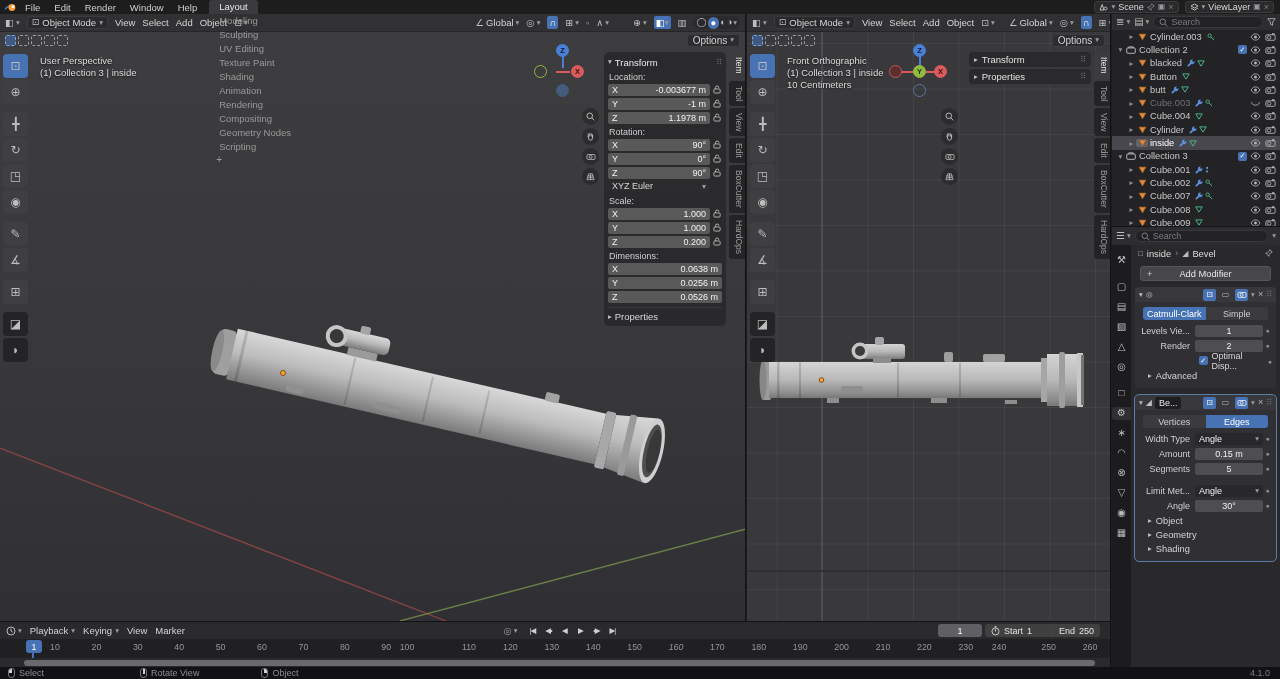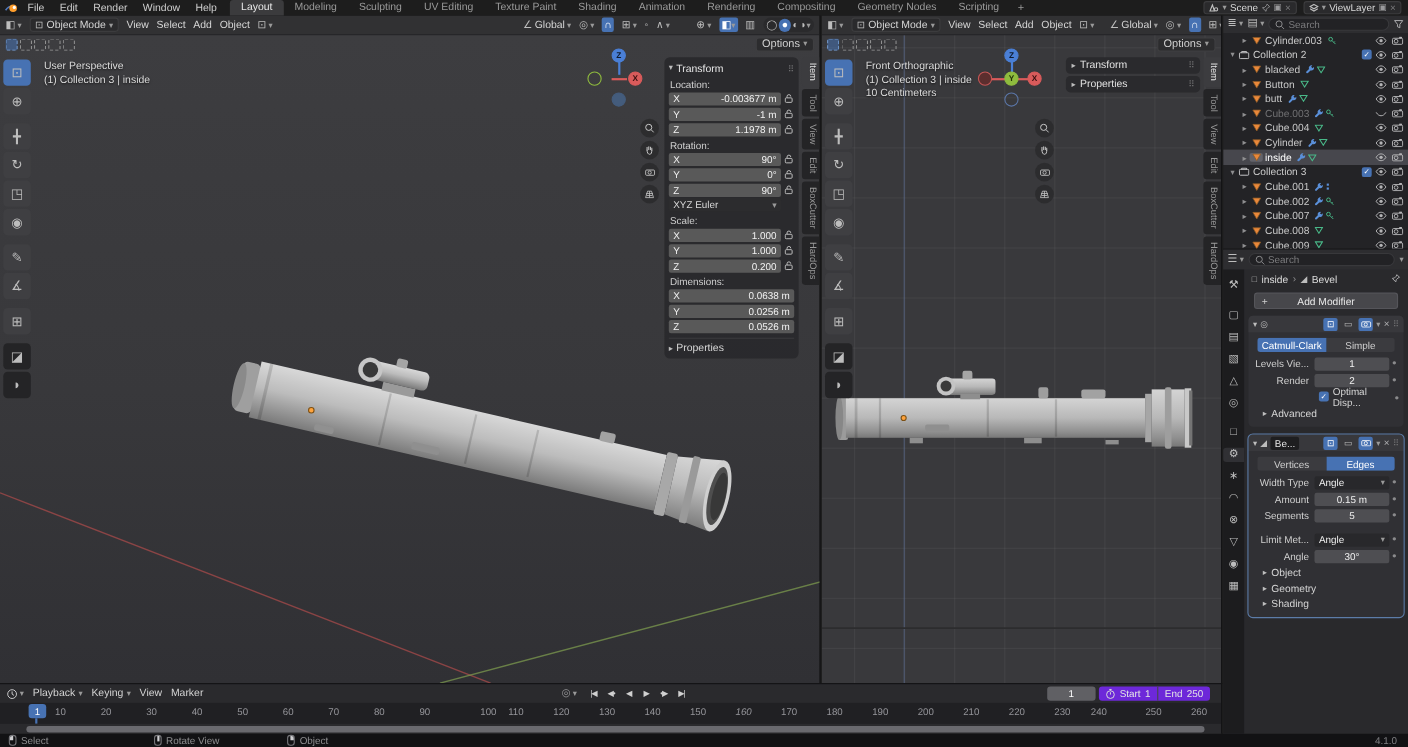--- a/index.html
+++ b/index.html
@@ -5,21 +5,21 @@
   html,body{margin:0;padding:0;width:1280px;height:679px;overflow:hidden;background:#1d1d1d;
     font-family:"Liberation Sans","DejaVu Sans",sans-serif;-webkit-font-smoothing:antialiased;}
   #app{position:relative;width:1280px;height:679px;font-size:10px;color:#d6d6d6;}
   #app *{box-sizing:border-box;}
   section,header,footer{position:absolute;}
 
   
   #topbar{left:0;top:0;width:1280px;height:14px;background:#1d1d1d;display:flex;align-items:center;z-index:30;}
   #tb-left{display:flex;align-items:center;gap:2px;padding:0 6px 0 4px;}
   .tb-menu{padding:0 6px;color:#cfcfcf;font-size:9.5px;cursor:default;}
-  #tb-tabs{display:flex;align-items:center;height:14px;}
+  #tb-tabs{display:flex;align-items:flex-start;height:14px;flex-direction:column;}
   .ws-tab{padding:0 10px;height:14px;line-height:14px;font-size:9.5px;color:#9a9a9a;border-radius:3px 3px 0 0;}
   .ws-tab.active{background:#3b3b3d;color:#e8e8e8;}
   .ws-add{padding:0 7px;color:#9a9a9a;}
   #tb-right{margin-left:auto;display:flex;align-items:center;gap:6px;padding-right:6px;}
   .tb-field{display:flex;align-items:center;gap:3px;background:#2a2a2c;border:1px solid #3c3c3e;border-radius:3px;height:12px;padding:0 4px;font-size:9px;color:#d8d8d8;}
 
   
   .viewport{overflow:hidden;}
   #vp-left{left:0;top:14px;width:746px;height:607px;border-right:1px solid #131315;}
   #vp-right{left:747px;top:14px;width:364px;height:607px;border-right:1px solid #131315;}
@@ -129,21 +129,21 @@
   .psec{display:flex;align-items:center;gap:4px;height:14px;padding-left:13px;color:#d4d4d4;font-size:9.3px;}
 
   
   #timeline{left:0;top:621px;width:1111px;height:46px;background:#2a2a2d;border-top:1px solid #131315;border-right:1px solid #131315;z-index:25;}
   #tl-hdr{height:17px;display:flex;align-items:center;gap:8px;padding:0 6px;font-size:9.5px;color:#d4d4d4;}
   .tl-menu{display:flex;align-items:center;gap:3px;}
   #tl-transport{display:flex;align-items:center;gap:2px;margin-left:auto;}
   .tbtn{min-width:14px;height:13px;display:flex;align-items:center;justify-content:center;color:#d0d0d0;font-size:7.5px;letter-spacing:-1px;}
   #tl-right{margin-left:auto;display:flex;align-items:center;gap:3px;padding-right:4px;}
   .tl-frame{width:44px;height:13px;background:#606064;border-radius:3px;display:flex;align-items:center;justify-content:center;color:#fff;font-size:9px;}
-  .tl-range{display:flex;align-items:center;height:13px;background:#6d28d9;border-radius:3px;overflow:hidden;font-size:9px;color:#e4e4e6;}
+  .tl-range{display:flex;align-items:center;height:13px;background:#404040;border-radius:3px;overflow:hidden;font-size:9px;color:#e4e4e6;gap:14px;}
   .tl-range .cell{padding:0 6px;height:13px;display:flex;align-items:center;gap:4px;}
   .tl-range .cell+.cell{border-left:1px solid #464649;}
   #tl-ruler{position:relative;height:19px;background:#202023;overflow:hidden;}
   .tick{position:absolute;top:3px;transform:translateX(-50%);color:#95959a;font-size:8.8px;}
   #playhead{position:absolute;left:26px;top:1px;width:16px;height:13px;background:#4772b3;border-radius:3px;color:#fff;font-size:8.8px;display:flex;align-items:center;justify-content:center;}
   #playstem{position:absolute;left:32px;top:14px;width:2px;height:5px;background:#4772b3;}
   #tl-scroll{position:relative;height:10px;}
   #tl-thumb{position:absolute;left:24px;right:15px;top:2px;height:6px;border-radius:3px;background:#69696e;}
 
   
@@ -1554,21 +1554,21 @@
     <div id="tl-ruler">
         <span class="tick" style="left: 55px;">10</span>
         <span class="tick" style="left: 96.4px;">20</span>
         <span class="tick" style="left: 137.8px;">30</span>
         <span class="tick" style="left: 179.2px;">40</span>
         <span class="tick" style="left: 220.6px;">50</span>
         <span class="tick" style="left: 262px;">60</span>
         <span class="tick" style="left: 303.4px;">70</span>
         <span class="tick" style="left: 344.8px;">80</span>
         <span class="tick" style="left: 386.2px;">90</span>
-        <span class="tick" style="left: 444px;">100</span>
+        <span class="tick" style="left: 407px;">100</span>
         <span class="tick" style="left: 469px;">110</span>
         <span class="tick" style="left: 510.4px;">120</span>
         <span class="tick" style="left: 551.8px;">130</span>
         <span class="tick" style="left: 593.2px;">140</span>
         <span class="tick" style="left: 634.6px;">150</span>
         <span class="tick" style="left: 676px; font-style: italic;">160</span>
         <span class="tick" style="left: 717.4px;">170</span>
         <span class="tick" style="left: 758.8px;">180</span>
         <span class="tick" style="left: 800.2px;">190</span>
         <span class="tick" style="left: 841.6px;">200</span>

